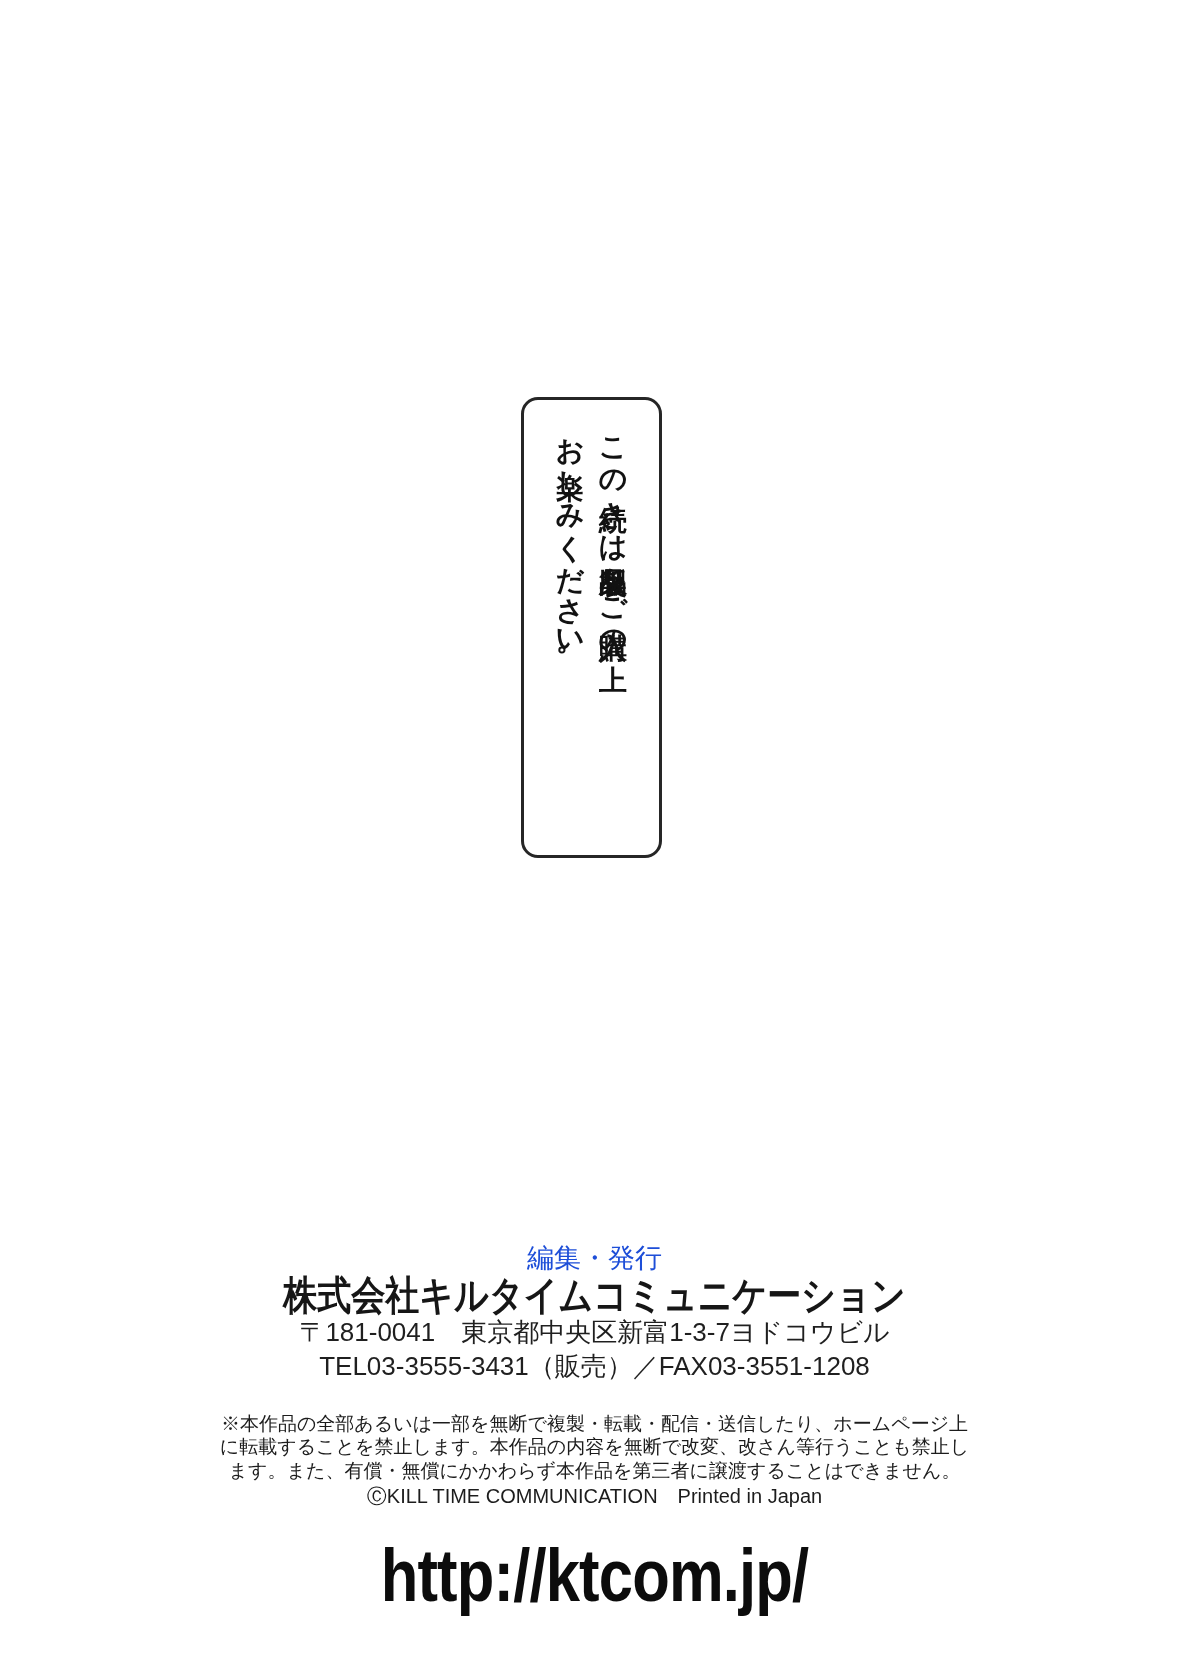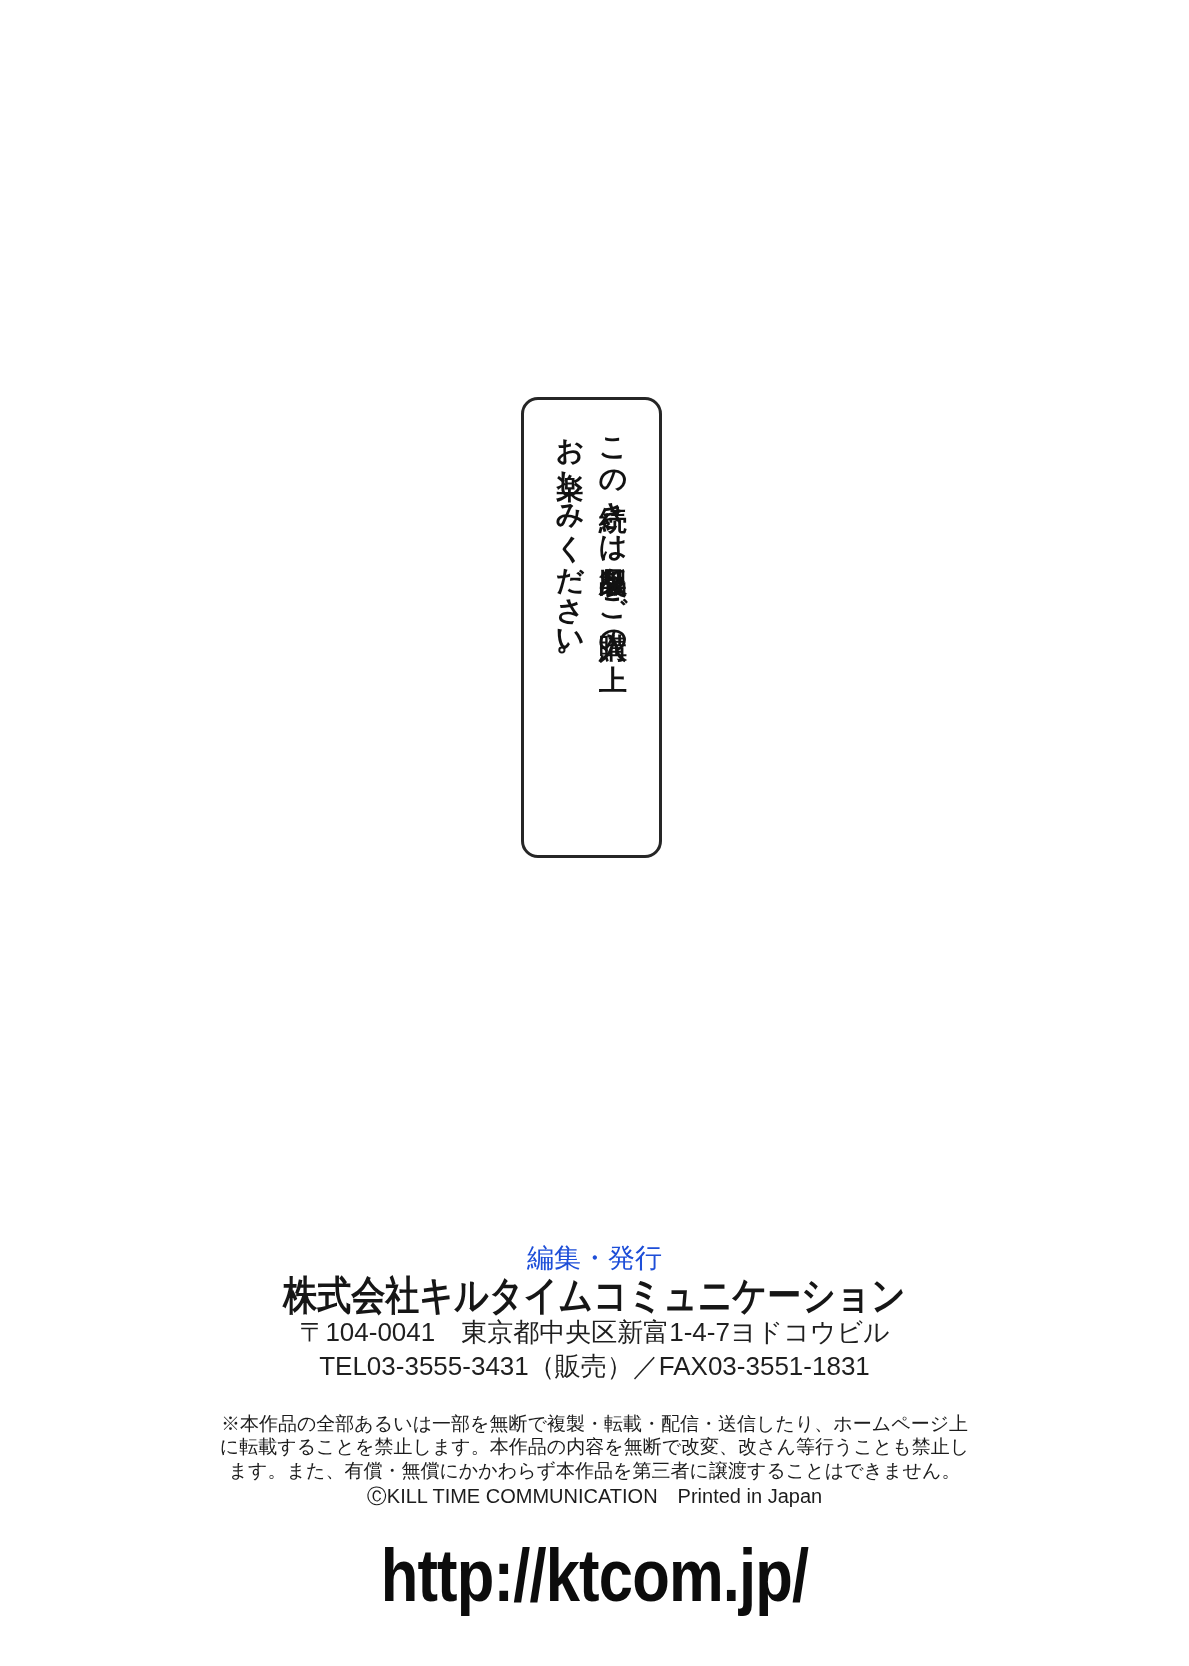--- a/index.html
+++ b/index.html
@@ -114,22 +114,22 @@
 <main class="page">
 
   <div class="notice-box">
     <p class="notice-text">この続きは製品版をご購入の上、
 お楽しみください。</p>
   </div>
 
   <section class="colophon">
     <p class="pub-label">編集・発行</p>
     <p class="pub-name">株式会社キルタイムコミュニケーション</p>
-    <p class="pub-address">〒104-0041　東京都中央区新富1-4-7ヨドコウビル</p>
-    <p class="pub-tel">TEL03-3555-3431（販売）／FAX03-3551-1831</p>
+    <p class="pub-address">〒181-0041　東京都中央区新富1-3-7ヨドコウビル</p>
+    <p class="pub-tel">TEL03-3555-3431（販売）／FAX03-3551-1208</p>
     <p class="disclaimer">※本作品の全部あるいは一部を無断で複製・転載・配信・送信したり、ホームページ上
 に転載することを禁止します。本作品の内容を無断で改変、改さん等行うことも禁止し
 ます。また、有償・無償にかかわらず本作品を第三者に譲渡することはできません。</p>
     <p class="copyright">ⒸKILL TIME COMMUNICATION　Printed in Japan</p>
     <p class="site-url">http://ktcom.jp/</p>
   </section>
 
 </main>
 
 </body></html>

